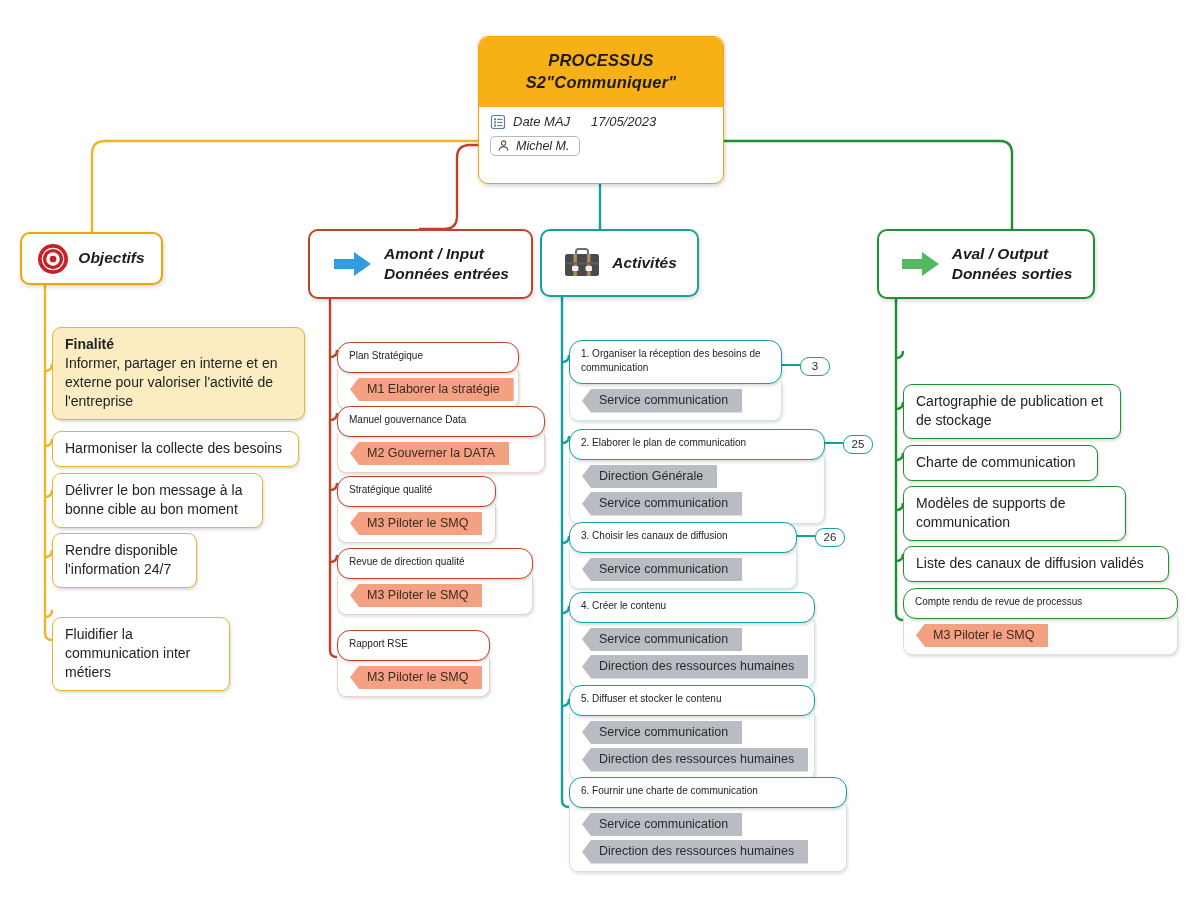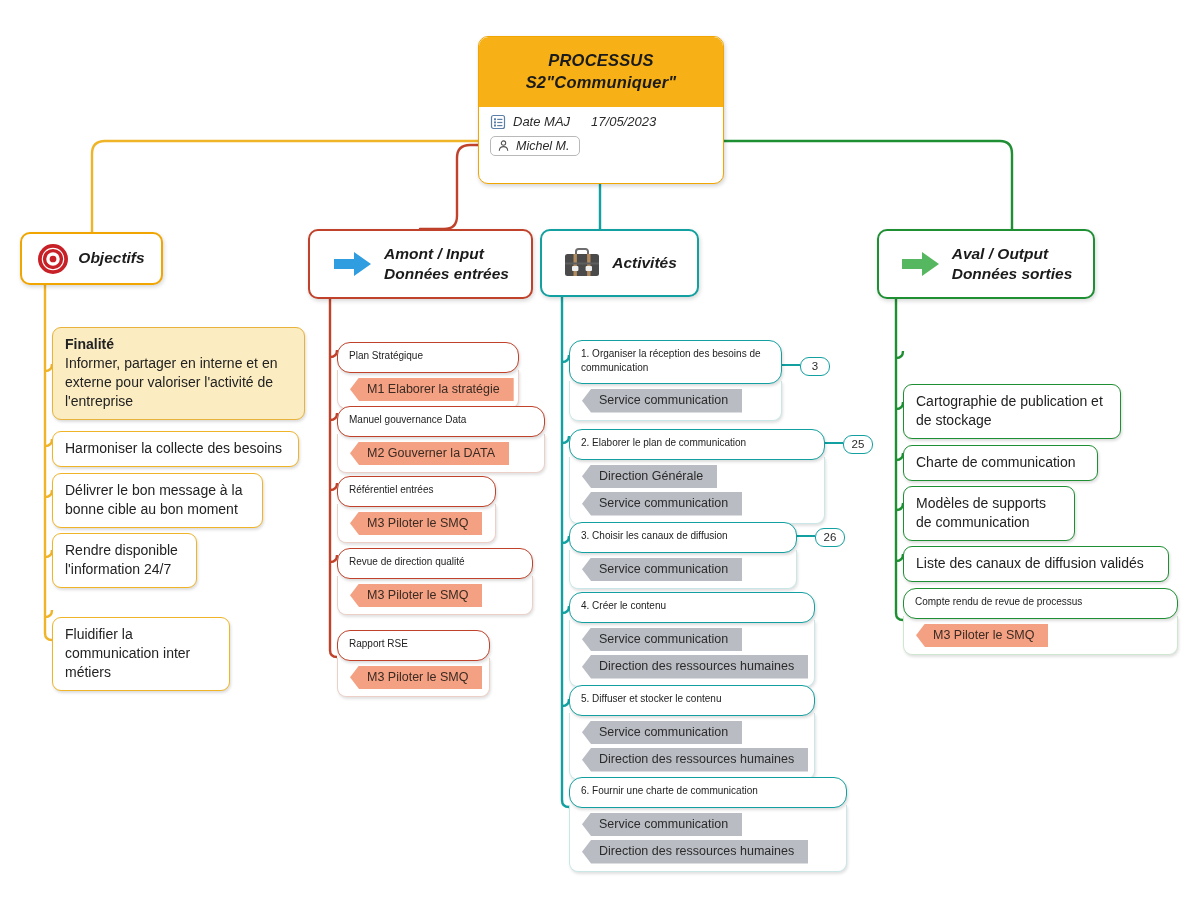--- a/index.html
+++ b/index.html
@@ -199,21 +199,21 @@
   </div>
 
   <div class="comp in" style="left:337px;top:406px;width:208px;">
     <div class="title">Manuel gouvernance Data</div>
     <div class="panel">
       <span class="tag orange">M2 Gouverner la DATA</span>
     </div>
   </div>
 
   <div class="comp in" style="left:337px;top:476px;width:159px;">
-    <div class="title">Référentiel entrées</div>
+    <div class="title">Stratégique qualité</div>
     <div class="panel">
       <span class="tag orange">M3 Piloter le SMQ</span>
     </div>
   </div>
 
   <div class="comp in" style="left:337px;top:548px;width:196px;">
     <div class="title">Revue de direction qualité</div>
     <div class="panel">
       <span class="tag orange">M3 Piloter le SMQ</span>
     </div>
@@ -293,21 +293,21 @@
       <path d="M2 10h20V3l17 12-17 12v-7H2z" fill="#55b860"></path>
     </svg>
     <span class="htxt">
       <span>Aval / Output</span><br>
       <span>Données sorties</span>
     </span>
   </div>
 
   <div class="card out" style="left:903px;top:384px;width:218px;">Cartographie de publication et de stockage</div>
   <div class="card out" style="left:903px;top:445px;width:195px;">Charte de communication</div>
-  <div class="card out" style="left:903px;top:486px;width:172px;">Modèles de supports de communication</div>
+  <div class="card out" style="left:903px;top:486px;width:223px;">Modèles de supports de communication</div>
   <div class="card out" style="left:903px;top:546px;width:266px;">Liste des canaux de diffusion validés</div>
 
   <div class="comp out" style="left:903px;top:588px;width:275px;">
     <div class="title">Compte rendu de revue de processus</div>
     <div class="panel">
       <span class="tag orange">M3 Piloter le SMQ</span>
     </div>
   </div>
 
 </div>

